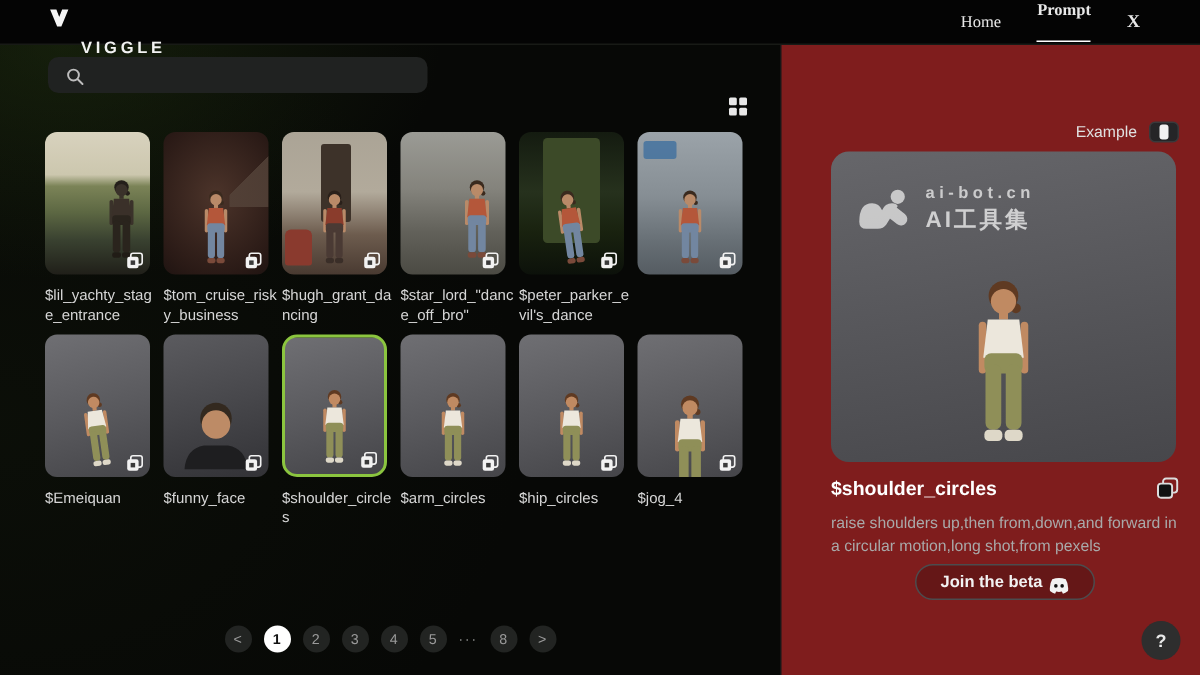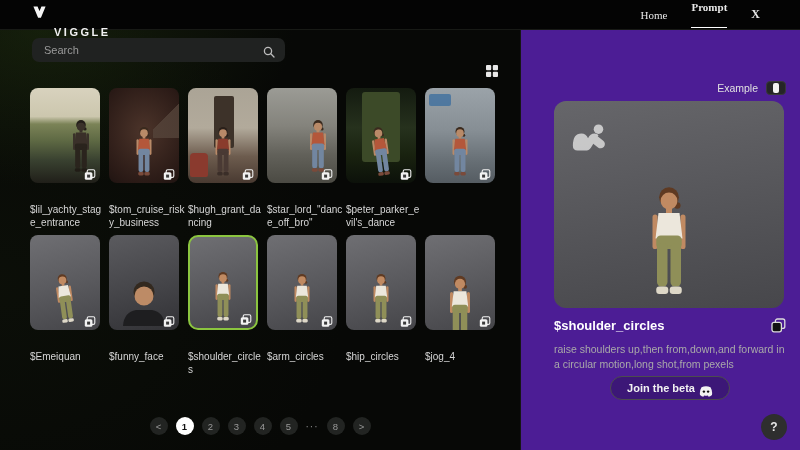--- a/index.html
+++ b/index.html
@@ -18,41 +18,41 @@
   .nav-link.active { font-weight:bold; border-bottom:1.5px solid #fff; padding-bottom:14px; }
   .nav-x { font-weight:bold; font-size:12px; }
 
   
   .left-panel { position:absolute; left:0; top:30px; width:520px; height:420px;
     background:
       radial-gradient(ellipse 420px 260px at 8% 0%, rgba(38,58,18,.45), rgba(0,0,0,0) 60%),
       radial-gradient(ellipse 500px 400px at 0% 60%, rgba(24,34,14,.25), rgba(0,0,0,0) 70%),
       #070806; }
   .right-panel { position:absolute; left:520px; top:30px; width:280px; height:420px;
-    background:#4c1d95; border-left:1px solid #161616; }
+    background:#7f1d1d; border-left:1px solid #161616; }
 
   
   .search-bar { position:absolute; left:32px; top:8px; width:253px; height:24px;
     background:#202221; border-radius:7px; display:flex; align-items:center;
     padding:0 10px 0 12px; }
   .search-input { flex:1; background:transparent; border:none; outline:none;
     color:#ddd; font-size:11px; font-family:"Liberation Sans", sans-serif; }
   .search-input::placeholder { color:#9a9a9a; }
   .search-icon { width:12px; height:12px; flex:0 0 auto; }
 
   
   .gridview-btn { position:absolute; left:484px; top:33px; width:16px; height:16px; cursor:pointer; }
 
   
   .gallery { position:absolute; left:30px; top:58px; width:465px;
     display:grid; grid-template-columns:repeat(6,70px); column-gap:9px; row-gap:6px; }
   .cell { width:70px; cursor:pointer; }
   .thumb { position:relative; width:70px; height:95px; border-radius:8px; overflow:hidden; }
   .cell.selected .thumb { border:2px solid #8bc53f; border-radius:10px; }
-  .cell-label { margin-top:20px; color:#d6d6d6; font-size:10px; line-height:13px;
+  .cell-label { margin-top:8px; color:#d6d6d6; font-size:10px; line-height:13px;
     width:76px; max-height:27px; overflow:hidden; word-break:break-all; }
 
   
   .art-lil   { background:linear-gradient(180deg,#d8d2be 0%,#ccc7ae 30%,#7b8357 38%,#5d6843 56%,#394130 76%,#201f19 100%); }
   .art-tom   { background:radial-gradient(ellipse 60px 70px at 50% 45%, #4c342a, #2a1a16 75%, #1c1210 100%); }
   .art-hugh  { background:linear-gradient(180deg,#aba496 0%,#b2aa9b 42%,#6d5c4e 72%,#493a31 100%); }
   .art-star  { background:linear-gradient(180deg,#9b9b95 0%,#84837c 40%,#62615a 70%,#4b4a43 100%); }
   .art-peter { background:linear-gradient(180deg,#141b10 0%,#26311d 42%,#19220f 70%,#0c110a 100%); }
   .art-joker { background:linear-gradient(180deg,#9ba3a9 0%,#868e94 45%,#666e74 78%,#555c62 100%); }
   .art-studio { background:linear-gradient(165deg,#6f6f73 0%,#59595d 55%,#454549 100%); }
@@ -147,21 +147,20 @@
   <div class="nav">
     <a class="nav-link">Home</a>
     <a class="nav-link active">Prompt</a>
     <a class="nav-link nav-x">X</a>
   </div>
 </div>
 
 <div class="left-panel">
 
   <div class="search-bar">
-    <input class="search-input" type="text" placeholder="Search" style="">
     <span class="search-icon">
   <svg viewBox="0 0 12 12" xmlns="http://www.w3.org/2000/svg">
     <circle cx="5" cy="5" r="3.6" fill="none" stroke="#bdbdbd" stroke-width="1.3"></circle>
     <line x1="7.8" y1="7.8" x2="11" y2="11" stroke="#bdbdbd" stroke-width="1.3" stroke-linecap="round"></line>
   </svg>
 </span>
   </div>
 
   <div class="gridview-btn">
   <svg viewBox="0 0 16 16" xmlns="http://www.w3.org/2000/svg">
@@ -544,20 +543,24 @@
 
   <div class="preview-card c-woman">
     <div class="watermark">
       <span class="wm-logo">
   <svg viewBox="0 0 40 32" xmlns="http://www.w3.org/2000/svg">
     <circle cx="30" cy="6.5" r="5" fill="#e2e2e2"></circle>
     <path d="M3 24 Q3 11 12 11 Q17 11 19 16 Q21 11 26 11 Q29 11 30 13 L22 26 Q20 29 16 29 L8 29 Q3 29 3 24 Z" fill="#e2e2e2"></path>
     <rect x="21" y="15" width="17" height="9" rx="4.5" transform="rotate(38 29 19)" fill="#e2e2e2"></rect>
   </svg>
 </span>
+      <span>
+        <div class="wm-line1">ai-bot.cn</div>
+        <div class="wm-line2">AI工具集</div>
+      </span>
     </div>
     <div class="preview-figure">
   <svg viewBox="0 0 44 78" xmlns="http://www.w3.org/2000/svg">
     <circle class="p-hair" cx="22" cy="9.5" r="6.6"></circle>
     <circle class="p-hair" cx="27.5" cy="15" r="2.2"></circle>
     <circle class="p-skin" cx="22" cy="12" r="5.6"></circle>
     <rect class="p-skin" x="20" y="16" width="4" height="4"></rect>
     <rect class="p-skin" x="11" y="21" width="3.4" height="23" rx="1.7"></rect>
     <rect class="p-skin" x="29.6" y="21" width="3.4" height="23" rx="1.7"></rect>
     <path class="p-top" d="M15 20 L29 20 L31 37 L13 37 Z"></path>

